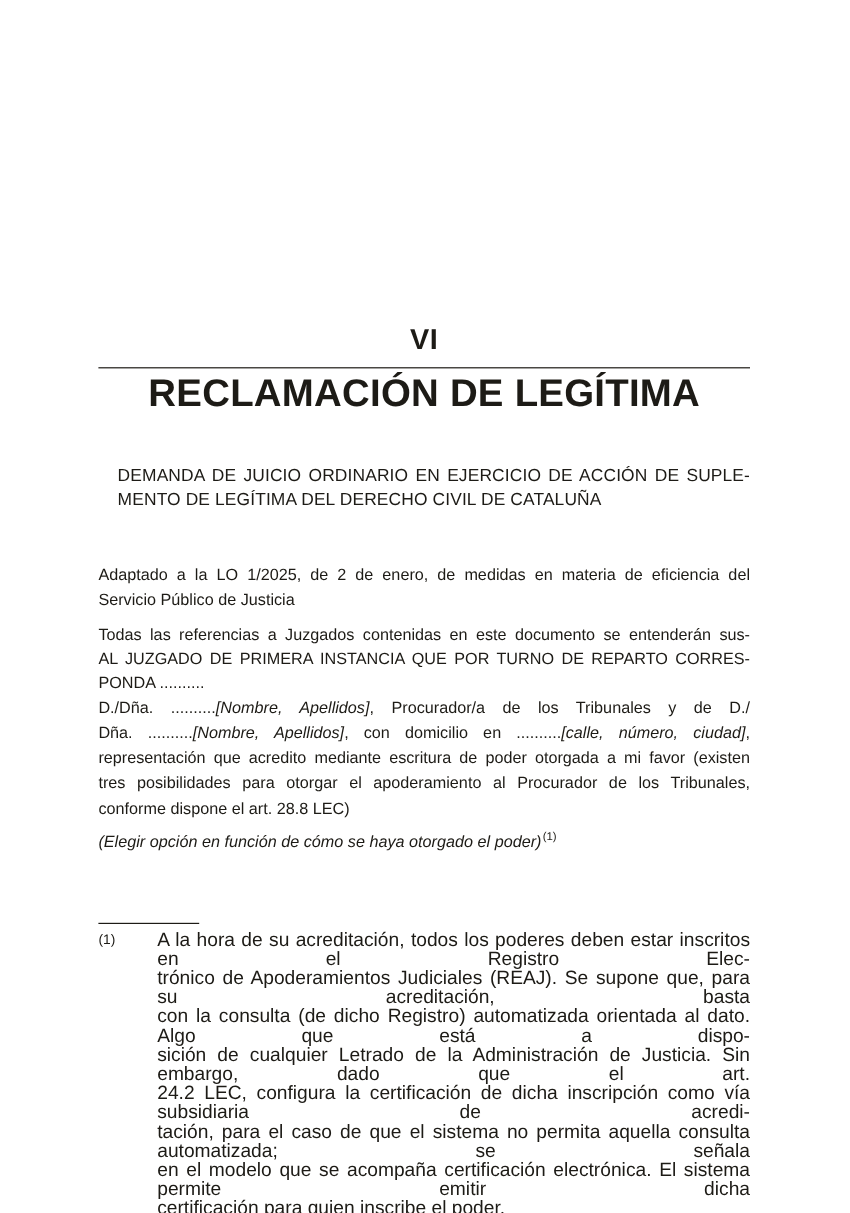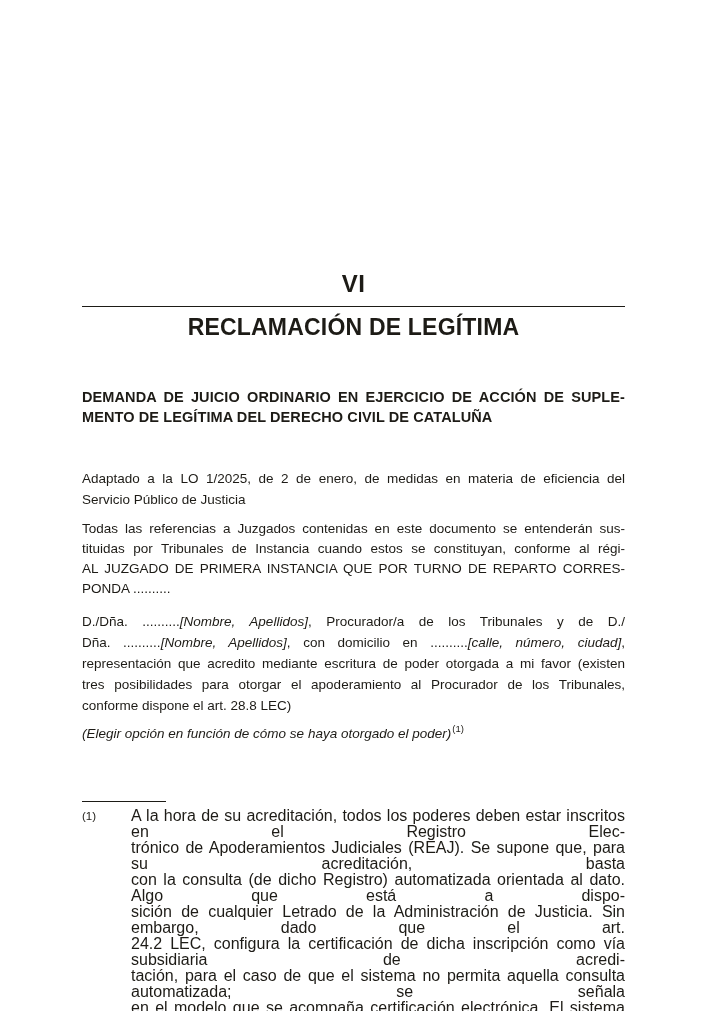--- a/index.html
+++ b/index.html
@@ -24,37 +24,38 @@
   }
   .title-rule {
     height: 0;
     border-top: 1.6px solid var(--ink, #1d1b16);
     margin: 10px 0 0 0;
   }
   .chapter-title {
     margin: 5px 0 0 0;
     text-align: center;
     font-weight: 700;
-    font-size: 23px;
+    font-size: 32px;
     line-height: 31px;
     letter-spacing: 0.2px;
   }
   .para { font-size: 13.5px; line-height: 21px; }
   .para .line { text-align: justify; text-align-last: justify; }
   .para .line.last { text-align-last: left; }
   .para.section-heading {
     margin-top: 44px;
-    font-weight: 700;
+    font-weight: 400;
     font-size: 14.5px;
     line-height: 20px;
     letter-spacing: 0.1px;
+    margin-left: 16px;
   }
   .para.intro     { margin-top: 41px; }
   .para.reference { margin-top: 9px; line-height: 20px; }
-  .para.parties   { margin-top: 12px; }
+  .para.parties   { margin-top: 0; }
   .para.note      { margin-top: 7px; font-style: italic; }
   .it { font-style: italic; }
   sup.fn-ref {
     font-size: 9.5px;
     font-style: normal;
     line-height: 0;
     position: relative;
     top: -1px;
     margin-left: 1px;
   }
@@ -106,21 +107,20 @@
       <div class="para section-heading">
         <div class="line"><span>DEMANDA DE JUICIO ORDINARIO EN EJERCICIO DE ACCIÓN DE SUPLE-</span></div>
         <div class="line last"><span>MENTO DE LEGÍTIMA DEL DERECHO CIVIL DE CATALUÑA</span></div>
       </div>
       <div class="para intro">
         <div class="line"><span>Adaptado a la LO 1/2025, de 2 de enero, de medidas en materia de eficiencia del</span></div>
         <div class="line last"><span>Servicio Público de Justicia</span></div>
       </div>
       <div class="para reference">
         <div class="line"><span>Todas las referencias a Juzgados contenidas en este documento se entenderán sus-</span></div>
-        <div class="line"><span>tituidas por Tribunales de Instancia cuando estos se constituyan, conforme al régi-</span></div>
         <div class="line"><span>AL JUZGADO DE PRIMERA INSTANCIA QUE POR TURNO DE REPARTO CORRES-</span></div>
         <div class="line last"><span>PONDA ..........</span></div>
       </div>
       <div class="para parties">
         <div class="line"><span>D./Dña. ..........</span><span class="it">[Nombre, Apellidos]</span><span>, Procurador/a de los Tribunales y de D./</span></div>
         <div class="line"><span>Dña. ..........</span><span class="it">[Nombre, Apellidos]</span><span>, con domicilio en ..........</span><span class="it">[calle, número, ciudad]</span><span>,</span></div>
         <div class="line"><span>representación que acredito mediante escritura de poder otorgada a mi favor (existen</span></div>
         <div class="line"><span>tres posibilidades para otorgar el apoderamiento al Procurador de los Tribunales,</span></div>
         <div class="line last"><span>conforme dispone el art. 28.8 LEC)</span></div>
       </div>

